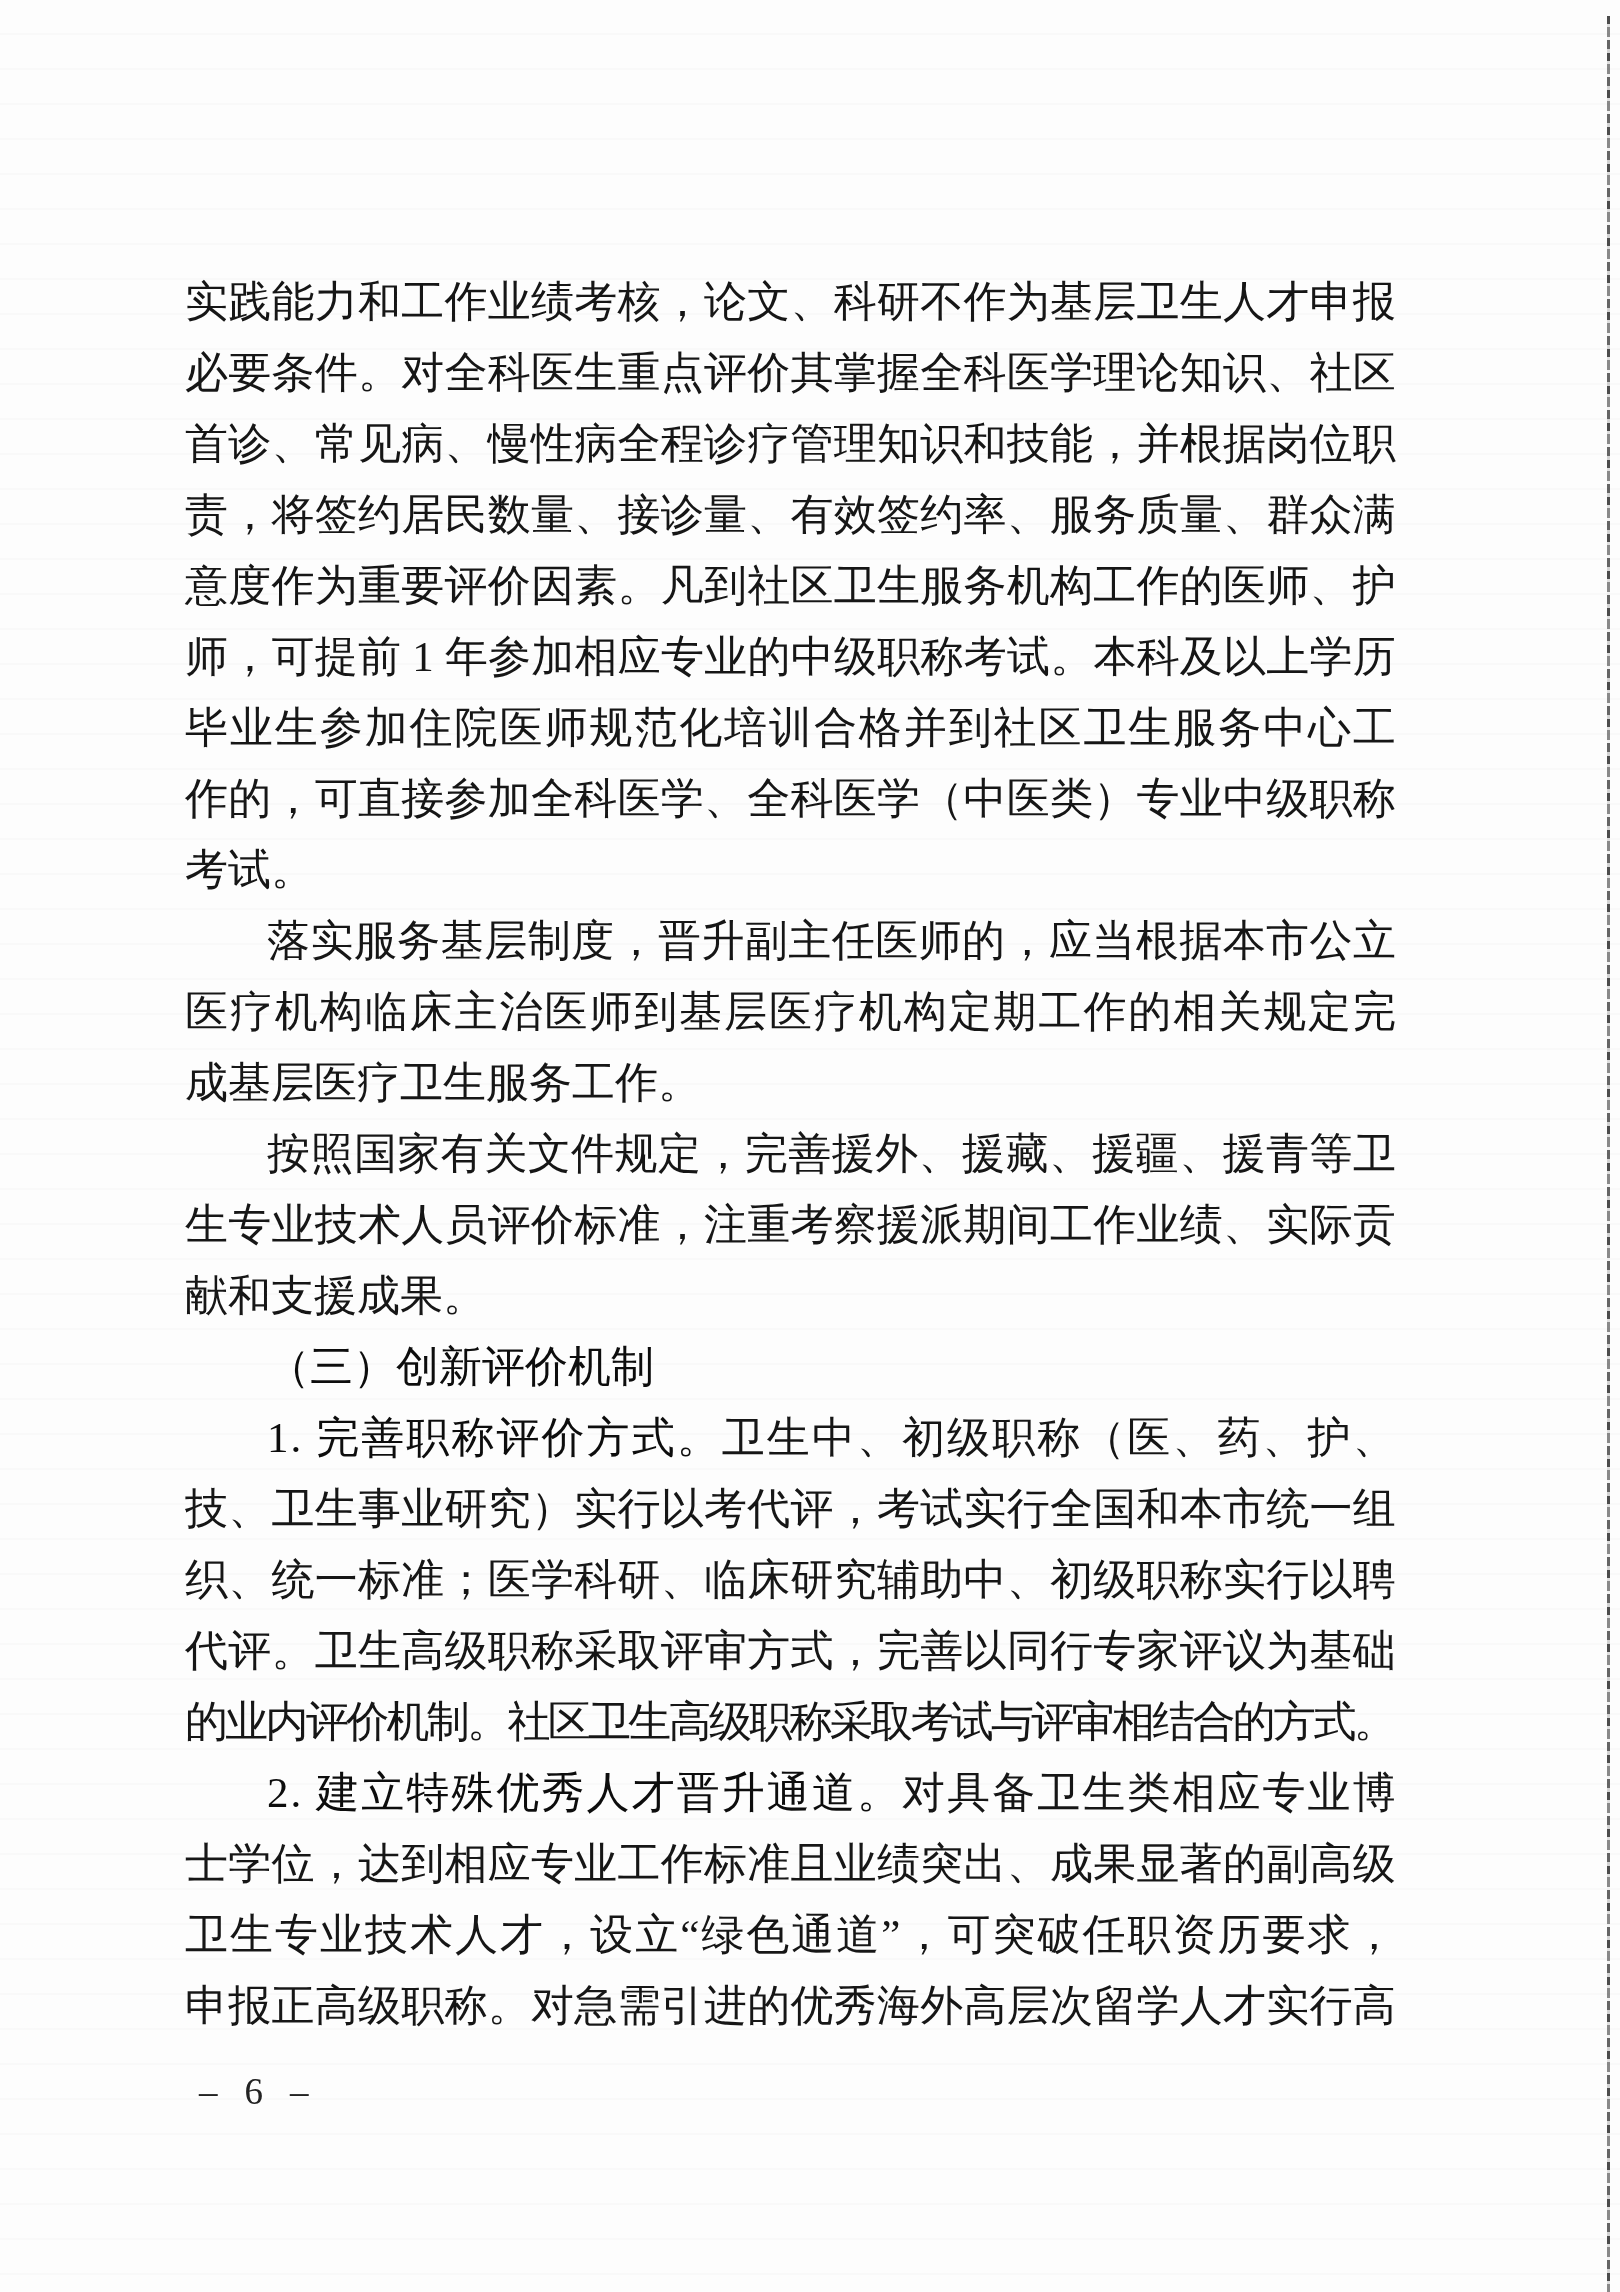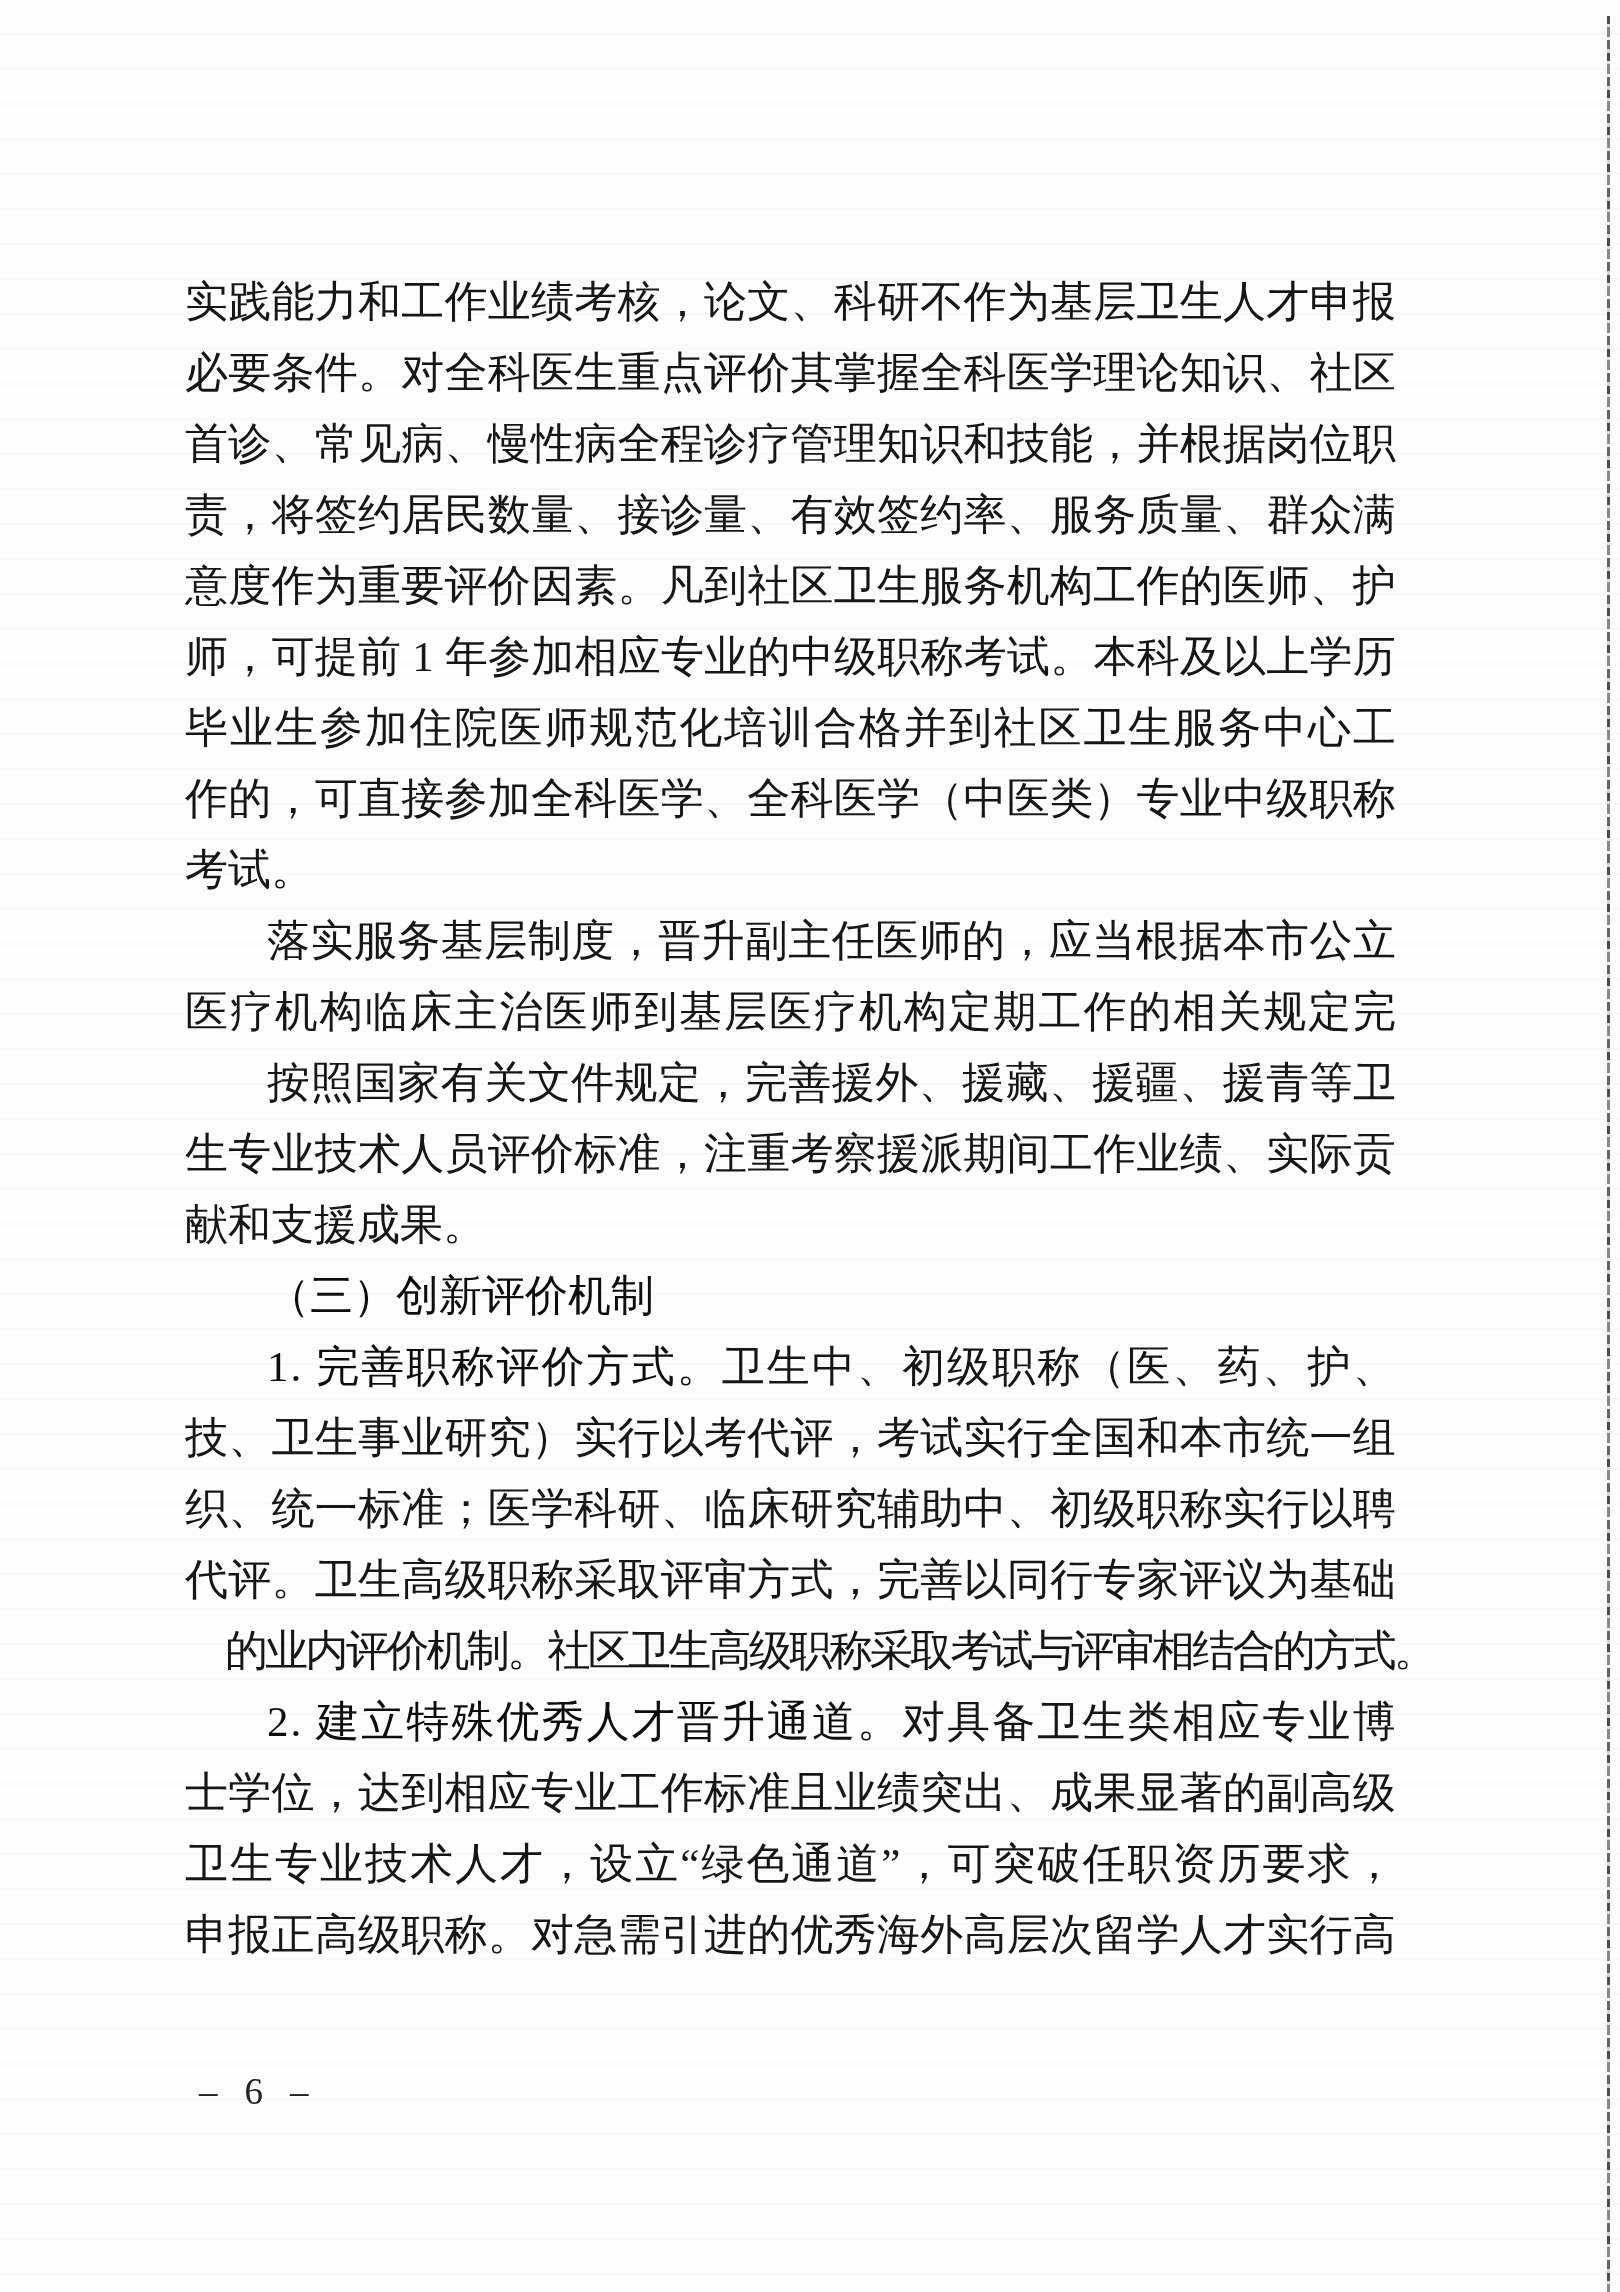--- a/index.html
+++ b/index.html
@@ -57,29 +57,30 @@
       <div class="line stretch"><span class="ch">必</span><span class="ch">要</span><span class="ch">条</span><span class="ch">件</span><span class="ch">。</span><span class="ch">对</span><span class="ch">全</span><span class="ch">科</span><span class="ch">医</span><span class="ch">生</span><span class="ch">重</span><span class="ch">点</span><span class="ch">评</span><span class="ch">价</span><span class="ch">其</span><span class="ch">掌</span><span class="ch">握</span><span class="ch">全</span><span class="ch">科</span><span class="ch">医</span><span class="ch">学</span><span class="ch">理</span><span class="ch">论</span><span class="ch">知</span><span class="ch">识</span><span class="ch">、</span><span class="ch">社</span><span class="ch">区</span></div>
       <div class="line stretch"><span class="ch">首</span><span class="ch">诊</span><span class="ch">、</span><span class="ch">常</span><span class="ch">见</span><span class="ch">病</span><span class="ch">、</span><span class="ch">慢</span><span class="ch">性</span><span class="ch">病</span><span class="ch">全</span><span class="ch">程</span><span class="ch">诊</span><span class="ch">疗</span><span class="ch">管</span><span class="ch">理</span><span class="ch">知</span><span class="ch">识</span><span class="ch">和</span><span class="ch">技</span><span class="ch">能</span><span class="ch">，</span><span class="ch">并</span><span class="ch">根</span><span class="ch">据</span><span class="ch">岗</span><span class="ch">位</span><span class="ch">职</span></div>
       <div class="line stretch"><span class="ch">责</span><span class="ch">，</span><span class="ch">将</span><span class="ch">签</span><span class="ch">约</span><span class="ch">居</span><span class="ch">民</span><span class="ch">数</span><span class="ch">量</span><span class="ch">、</span><span class="ch">接</span><span class="ch">诊</span><span class="ch">量</span><span class="ch">、</span><span class="ch">有</span><span class="ch">效</span><span class="ch">签</span><span class="ch">约</span><span class="ch">率</span><span class="ch">、</span><span class="ch">服</span><span class="ch">务</span><span class="ch">质</span><span class="ch">量</span><span class="ch">、</span><span class="ch">群</span><span class="ch">众</span><span class="ch">满</span></div>
       <div class="line stretch"><span class="ch">意</span><span class="ch">度</span><span class="ch">作</span><span class="ch">为</span><span class="ch">重</span><span class="ch">要</span><span class="ch">评</span><span class="ch">价</span><span class="ch">因</span><span class="ch">素</span><span class="ch">。</span><span class="ch">凡</span><span class="ch">到</span><span class="ch">社</span><span class="ch">区</span><span class="ch">卫</span><span class="ch">生</span><span class="ch">服</span><span class="ch">务</span><span class="ch">机</span><span class="ch">构</span><span class="ch">工</span><span class="ch">作</span><span class="ch">的</span><span class="ch">医</span><span class="ch">师</span><span class="ch">、</span><span class="ch">护</span></div>
       <div class="line stretch"><span class="ch">师</span><span class="ch">，</span><span class="ch">可</span><span class="ch">提</span><span class="ch">前</span><span class="ch"> </span><span class="ch">1</span><span class="ch"> </span><span class="ch">年</span><span class="ch">参</span><span class="ch">加</span><span class="ch">相</span><span class="ch">应</span><span class="ch">专</span><span class="ch">业</span><span class="ch">的</span><span class="ch">中</span><span class="ch">级</span><span class="ch">职</span><span class="ch">称</span><span class="ch">考</span><span class="ch">试</span><span class="ch">。</span><span class="ch">本</span><span class="ch">科</span><span class="ch">及</span><span class="ch">以</span><span class="ch">上</span><span class="ch">学</span><span class="ch">历</span></div>
       <div class="line stretch"><span class="ch">毕</span><span class="ch">业</span><span class="ch">生</span><span class="ch">参</span><span class="ch">加</span><span class="ch">住</span><span class="ch">院</span><span class="ch">医</span><span class="ch">师</span><span class="ch">规</span><span class="ch">范</span><span class="ch">化</span><span class="ch">培</span><span class="ch">训</span><span class="ch">合</span><span class="ch">格</span><span class="ch">并</span><span class="ch">到</span><span class="ch">社</span><span class="ch">区</span><span class="ch">卫</span><span class="ch">生</span><span class="ch">服</span><span class="ch">务</span><span class="ch">中</span><span class="ch">心</span><span class="ch">工</span></div>
       <div class="line stretch"><span class="ch">作</span><span class="ch">的</span><span class="ch">，</span><span class="ch">可</span><span class="ch">直</span><span class="ch">接</span><span class="ch">参</span><span class="ch">加</span><span class="ch">全</span><span class="ch">科</span><span class="ch">医</span><span class="ch">学</span><span class="ch">、</span><span class="ch">全</span><span class="ch">科</span><span class="ch">医</span><span class="ch">学</span><span class="ch">（</span><span class="ch">中</span><span class="ch">医</span><span class="ch">类</span><span class="ch">）</span><span class="ch">专</span><span class="ch">业</span><span class="ch">中</span><span class="ch">级</span><span class="ch">职</span><span class="ch">称</span></div>
       <div class="line"><span class="seg">考试。</span></div>
       <div class="line stretch indent"><span class="ch">落</span><span class="ch">实</span><span class="ch">服</span><span class="ch">务</span><span class="ch">基</span><span class="ch">层</span><span class="ch">制</span><span class="ch">度</span><span class="ch">，</span><span class="ch">晋</span><span class="ch">升</span><span class="ch">副</span><span class="ch">主</span><span class="ch">任</span><span class="ch">医</span><span class="ch">师</span><span class="ch">的</span><span class="ch">，</span><span class="ch">应</span><span class="ch">当</span><span class="ch">根</span><span class="ch">据</span><span class="ch">本</span><span class="ch">市</span><span class="ch">公</span><span class="ch">立</span></div>
       <div class="line stretch"><span class="ch">医</span><span class="ch">疗</span><span class="ch">机</span><span class="ch">构</span><span class="ch">临</span><span class="ch">床</span><span class="ch">主</span><span class="ch">治</span><span class="ch">医</span><span class="ch">师</span><span class="ch">到</span><span class="ch">基</span><span class="ch">层</span><span class="ch">医</span><span class="ch">疗</span><span class="ch">机</span><span class="ch">构</span><span class="ch">定</span><span class="ch">期</span><span class="ch">工</span><span class="ch">作</span><span class="ch">的</span><span class="ch">相</span><span class="ch">关</span><span class="ch">规</span><span class="ch">定</span><span class="ch">完</span></div>
+      <div class="line"><span class="seg">成基层医疗卫生服务工作。</span></div>
       <div class="line stretch indent"><span class="ch">按</span><span class="ch">照</span><span class="ch">国</span><span class="ch">家</span><span class="ch">有</span><span class="ch">关</span><span class="ch">文</span><span class="ch">件</span><span class="ch">规</span><span class="ch">定</span><span class="ch">，</span><span class="ch">完</span><span class="ch">善</span><span class="ch">援</span><span class="ch">外</span><span class="ch">、</span><span class="ch">援</span><span class="ch">藏</span><span class="ch">、</span><span class="ch">援</span><span class="ch">疆</span><span class="ch">、</span><span class="ch">援</span><span class="ch">青</span><span class="ch">等</span><span class="ch">卫</span></div>
       <div class="line stretch"><span class="ch">生</span><span class="ch">专</span><span class="ch">业</span><span class="ch">技</span><span class="ch">术</span><span class="ch">人</span><span class="ch">员</span><span class="ch">评</span><span class="ch">价</span><span class="ch">标</span><span class="ch">准</span><span class="ch">，</span><span class="ch">注</span><span class="ch">重</span><span class="ch">考</span><span class="ch">察</span><span class="ch">援</span><span class="ch">派</span><span class="ch">期</span><span class="ch">间</span><span class="ch">工</span><span class="ch">作</span><span class="ch">业</span><span class="ch">绩</span><span class="ch">、</span><span class="ch">实</span><span class="ch">际</span><span class="ch">贡</span></div>
       <div class="line"><span class="seg">献和支援成果。</span></div>
       <div class="line indent"><span class="seg b">（三）创新评价机制</span></div>
       <div class="line stretch indent"><span class="ch b">1</span><span class="ch b">.</span><span class="ch b"> </span><span class="ch b">完</span><span class="ch b">善</span><span class="ch b">职</span><span class="ch b">称</span><span class="ch b">评</span><span class="ch b">价</span><span class="ch b">方</span><span class="ch b">式</span><span class="ch b">。</span><span class="ch">卫</span><span class="ch">生</span><span class="ch">中</span><span class="ch">、</span><span class="ch">初</span><span class="ch">级</span><span class="ch">职</span><span class="ch">称</span><span class="ch">（</span><span class="ch">医</span><span class="ch">、</span><span class="ch">药</span><span class="ch">、</span><span class="ch">护</span><span class="ch">、</span></div>
       <div class="line stretch"><span class="ch">技</span><span class="ch">、</span><span class="ch">卫</span><span class="ch">生</span><span class="ch">事</span><span class="ch">业</span><span class="ch">研</span><span class="ch">究</span><span class="ch">）</span><span class="ch">实</span><span class="ch">行</span><span class="ch">以</span><span class="ch">考</span><span class="ch">代</span><span class="ch">评</span><span class="ch">，</span><span class="ch">考</span><span class="ch">试</span><span class="ch">实</span><span class="ch">行</span><span class="ch">全</span><span class="ch">国</span><span class="ch">和</span><span class="ch">本</span><span class="ch">市</span><span class="ch">统</span><span class="ch">一</span><span class="ch">组</span></div>
       <div class="line stretch"><span class="ch">织</span><span class="ch">、</span><span class="ch">统</span><span class="ch">一</span><span class="ch">标</span><span class="ch">准</span><span class="ch">；</span><span class="ch">医</span><span class="ch">学</span><span class="ch">科</span><span class="ch">研</span><span class="ch">、</span><span class="ch">临</span><span class="ch">床</span><span class="ch">研</span><span class="ch">究</span><span class="ch">辅</span><span class="ch">助</span><span class="ch">中</span><span class="ch">、</span><span class="ch">初</span><span class="ch">级</span><span class="ch">职</span><span class="ch">称</span><span class="ch">实</span><span class="ch">行</span><span class="ch">以</span><span class="ch">聘</span></div>
       <div class="line stretch"><span class="ch">代</span><span class="ch">评</span><span class="ch">。</span><span class="ch">卫</span><span class="ch">生</span><span class="ch">高</span><span class="ch">级</span><span class="ch">职</span><span class="ch">称</span><span class="ch">采</span><span class="ch">取</span><span class="ch">评</span><span class="ch">审</span><span class="ch">方</span><span class="ch">式</span><span class="ch">，</span><span class="ch">完</span><span class="ch">善</span><span class="ch">以</span><span class="ch">同</span><span class="ch">行</span><span class="ch">专</span><span class="ch">家</span><span class="ch">评</span><span class="ch">议</span><span class="ch">为</span><span class="ch">基</span><span class="ch">础</span></div>
-      <div class="line" style="letter-spacing: -2.7px; margin-left: 40px;"><span class="seg">的业内评价机制。社区卫生高级职称采取考试与评审相结合的方式。</span></div>
+      <div class="line" style="letter-spacing: -2.7px;"><span class="seg">的业内评价机制。社区卫生高级职称采取考试与评审相结合的方式。</span></div>
       <div class="line stretch indent"><span class="ch b">2</span><span class="ch b">.</span><span class="ch b"> </span><span class="ch b">建</span><span class="ch b">立</span><span class="ch b">特</span><span class="ch b">殊</span><span class="ch b">优</span><span class="ch b">秀</span><span class="ch b">人</span><span class="ch b">才</span><span class="ch b">晋</span><span class="ch b">升</span><span class="ch b">通</span><span class="ch b">道</span><span class="ch b">。</span><span class="ch">对</span><span class="ch">具</span><span class="ch">备</span><span class="ch">卫</span><span class="ch">生</span><span class="ch">类</span><span class="ch">相</span><span class="ch">应</span><span class="ch">专</span><span class="ch">业</span><span class="ch">博</span></div>
       <div class="line stretch"><span class="ch">士</span><span class="ch">学</span><span class="ch">位</span><span class="ch">，</span><span class="ch">达</span><span class="ch">到</span><span class="ch">相</span><span class="ch">应</span><span class="ch">专</span><span class="ch">业</span><span class="ch">工</span><span class="ch">作</span><span class="ch">标</span><span class="ch">准</span><span class="ch">且</span><span class="ch">业</span><span class="ch">绩</span><span class="ch">突</span><span class="ch">出</span><span class="ch">、</span><span class="ch">成</span><span class="ch">果</span><span class="ch">显</span><span class="ch">著</span><span class="ch">的</span><span class="ch">副</span><span class="ch">高</span><span class="ch">级</span></div>
       <div class="line stretch"><span class="ch">卫</span><span class="ch">生</span><span class="ch">专</span><span class="ch">业</span><span class="ch">技</span><span class="ch">术</span><span class="ch">人</span><span class="ch">才</span><span class="ch">，</span><span class="ch">设</span><span class="ch">立</span><span class="ch">“</span><span class="ch">绿</span><span class="ch">色</span><span class="ch">通</span><span class="ch">道</span><span class="ch">”</span><span class="ch">，</span><span class="ch">可</span><span class="ch">突</span><span class="ch">破</span><span class="ch">任</span><span class="ch">职</span><span class="ch">资</span><span class="ch">历</span><span class="ch">要</span><span class="ch">求</span><span class="ch">，</span></div>
       <div class="line stretch"><span class="ch">申</span><span class="ch">报</span><span class="ch">正</span><span class="ch">高</span><span class="ch">级</span><span class="ch">职</span><span class="ch">称</span><span class="ch">。</span><span class="ch">对</span><span class="ch">急</span><span class="ch">需</span><span class="ch">引</span><span class="ch">进</span><span class="ch">的</span><span class="ch">优</span><span class="ch">秀</span><span class="ch">海</span><span class="ch">外</span><span class="ch">高</span><span class="ch">层</span><span class="ch">次</span><span class="ch">留</span><span class="ch">学</span><span class="ch">人</span><span class="ch">才</span><span class="ch">实</span><span class="ch">行</span><span class="ch">高</span></div>
     </div>
   <div class="footer">
     <span>– 6 –</span>
   </div>
   <div class="scan-edge"></div>
 </div>

